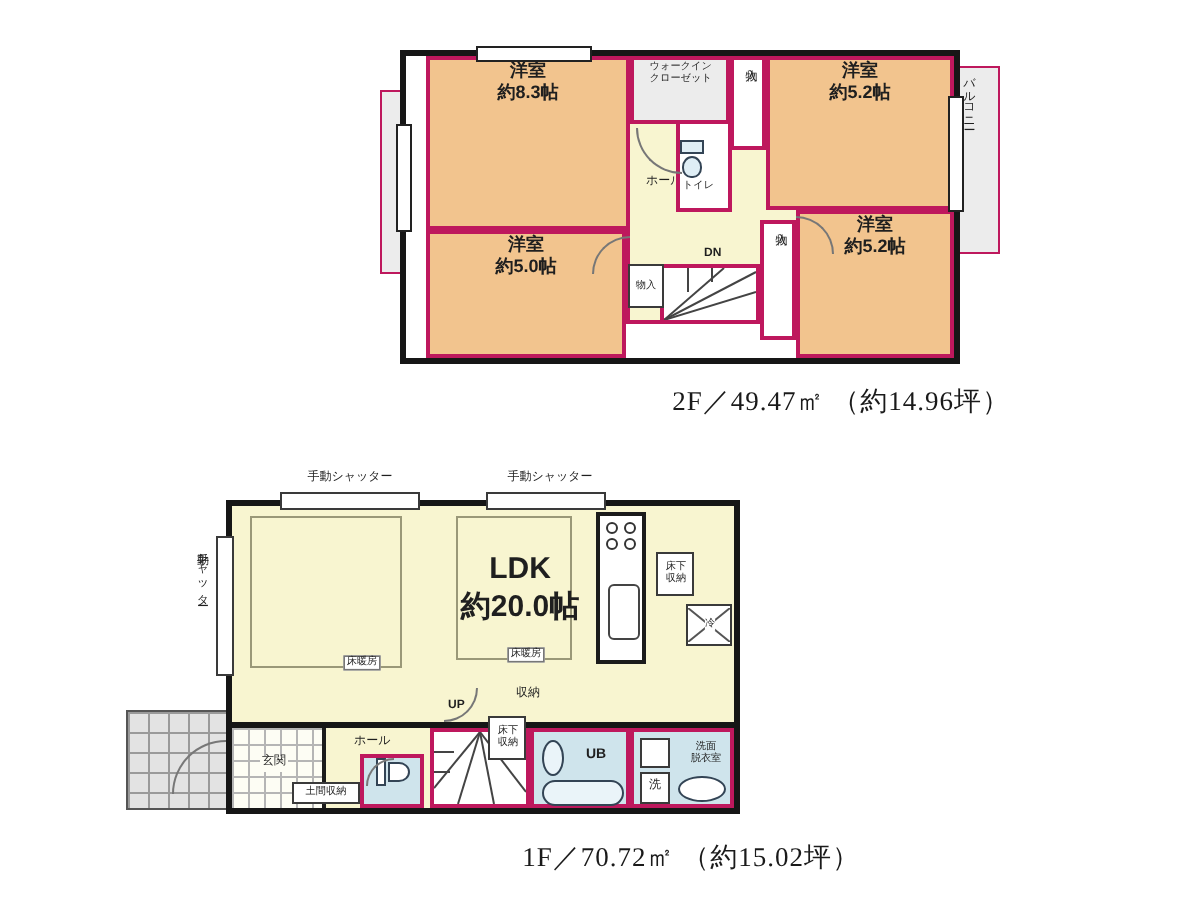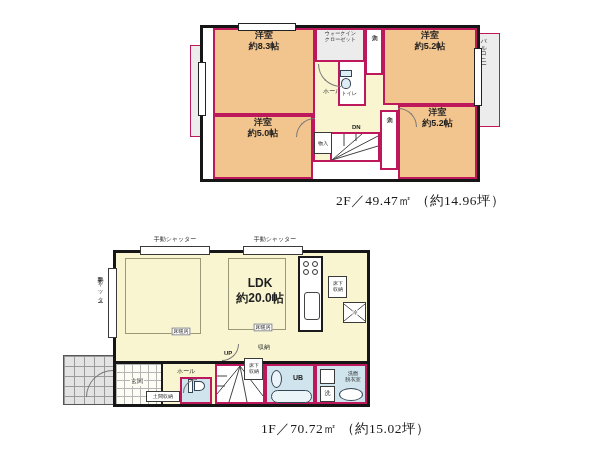--- a/index.html
+++ b/index.html
@@ -131,21 +131,21 @@
     <span class="lbl f6 abs" style="left:232px;top:236px;width:86px;text-align:center;">手動シャッター</span>
     <div class="chip" style="left:243px;top:246px;width:60px;height:9px;"></div>
     <span class="lbl f6 vtext abs" style="left:96px;top:272px;height:70px;">手動シャッター</span>
     <div class="chip" style="left:108px;top:268px;width:9px;height:70px;"></div>
 
     <div class="abs" style="left:125px;top:258px;width:76px;height:76px;border:1px solid #9a9878;"></div>
     <span class="lbl tiny abs" style="left:170px;top:327px;background:#fff;border:1px solid #777;padding:0 1px;">床暖房</span>
     <div class="abs" style="left:228px;top:258px;width:58px;height:72px;border:1px solid #9a9878;"></div>
     <span class="lbl tiny abs" style="left:252px;top:323px;background:#fff;border:1px solid #777;padding:0 1px;">床暖房</span>
 
-    <div class="lbl abs" style="left:215px;top:276px;width:90px;text-align:center;font-size:12px;font-weight:bold;">LDK
+    <div class="lbl abs" style="left:215px;top:276px;width:90px;text-align:center;font-size:15px;font-weight:bold;">LDK
 約20.0帖</div>
 
     <div class="abs whiteroom" style="left:298px;top:256px;width:25px;height:76px;border:2px solid #1b1b1b;">
       <div style="display:grid;grid-template-columns:7px 7px;gap:2px;padding:3px 3px;">
         <span class="burner"></span>
         <span class="burner"></span>
         <span class="burner"></span>
         <span class="burner"></span>
       </div>
       <div style="position:absolute;left:4px;top:34px;width:14px;height:26px;border:1px solid #444;border-radius:3px;"></div>

